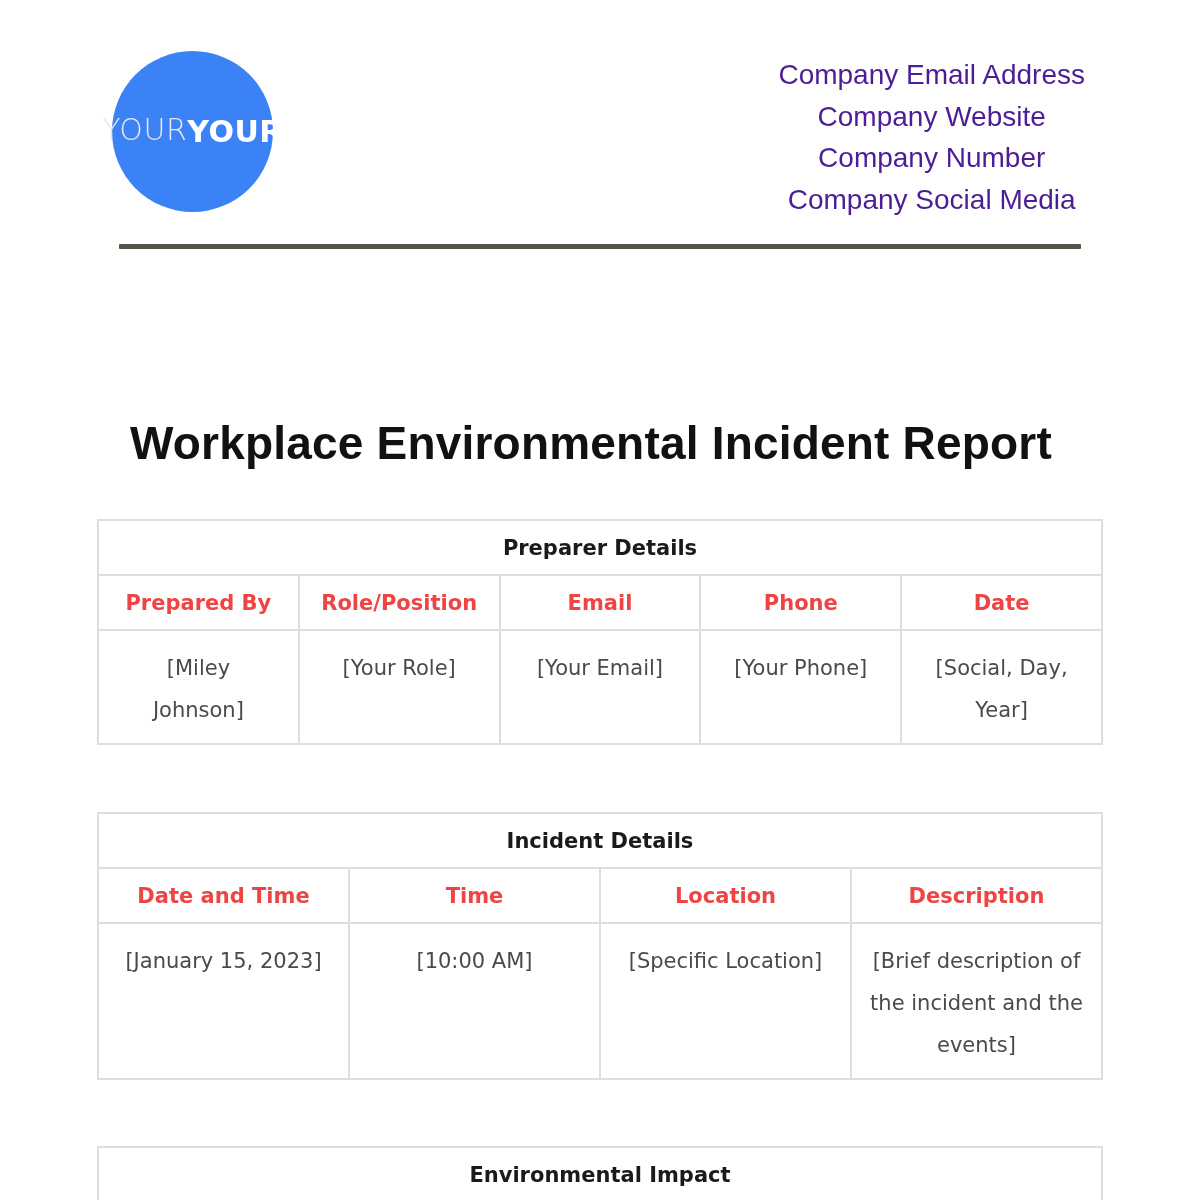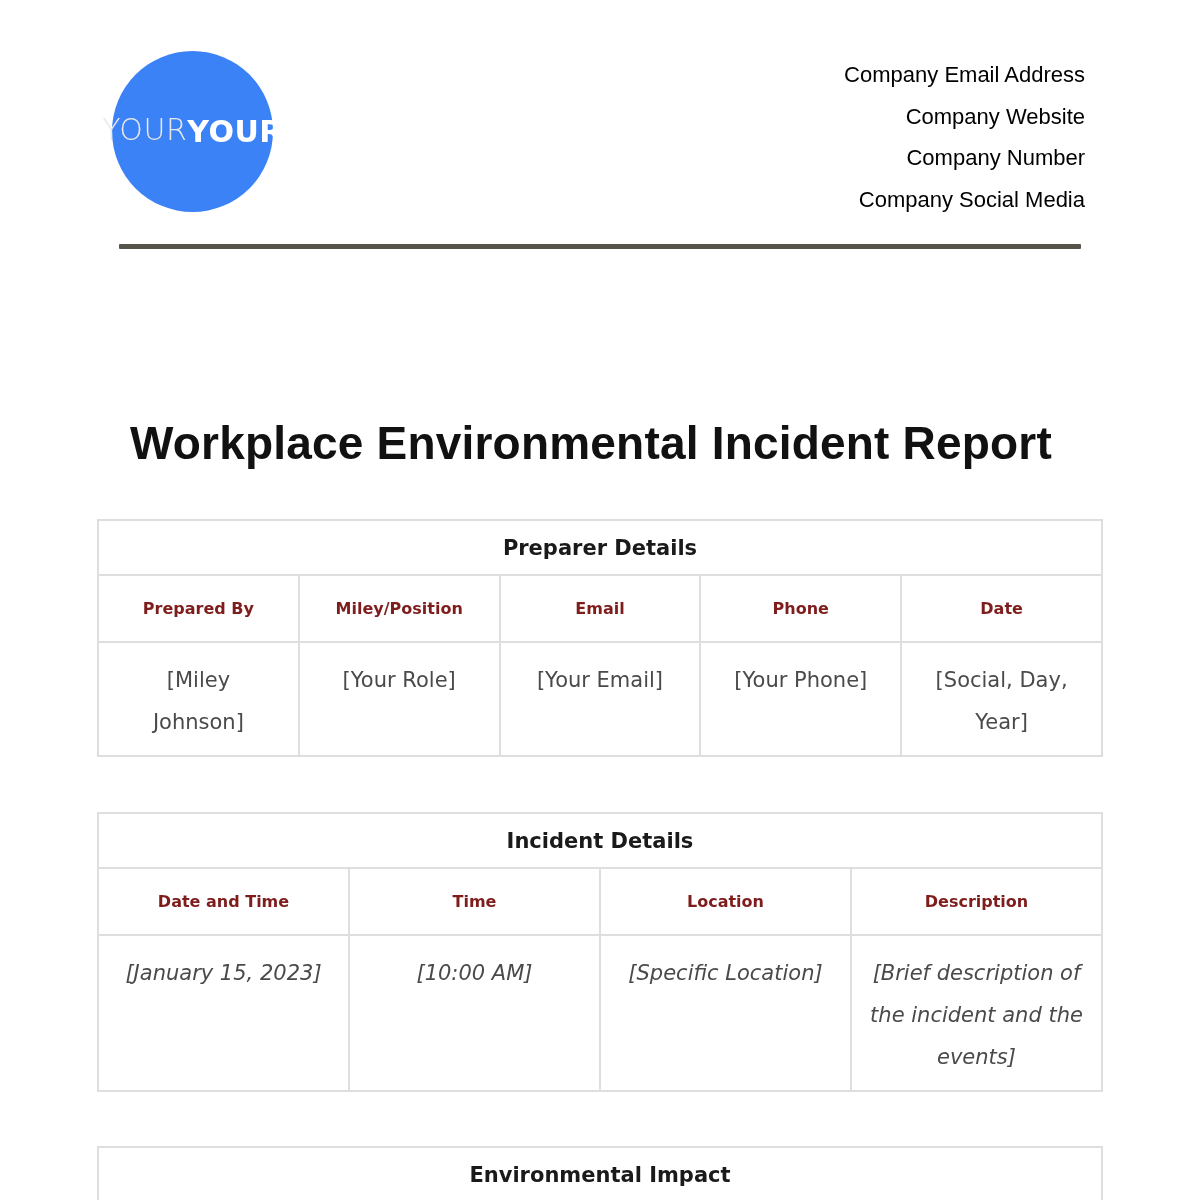--- a/index.html
+++ b/index.html
@@ -9,45 +9,45 @@
   .logo {
     position: absolute; left: 112px; top: 51px; width: 161px; height: 161px;
     border-radius: 50%; background: #3b82f6;
     display: flex; flex-direction: row; align-items: center; justify-content: center;
     color: #ffffff;
   }
   .logo .l1 { font-family: "DejaVu Sans", sans-serif; font-size: 30px; font-weight: 300; letter-spacing: 0.5px; line-height: 33px; color: #e8e8e8; margin-top: -4px; }
   .logo .l2 { font-family: "DejaVu Sans", sans-serif; font-size: 30px; font-weight: 700; line-height: 33px; letter-spacing: 0.5px; }
 
   .contact {
-    position: absolute; right: 115px; top: 54px; text-align: right;
-    font-size: 22px; line-height: 41.6px; color: #000000;
+    position: absolute; right: 115px; top: 54px; text-align: center;
+    font-size: 28px; line-height: 41.6px; color: #4c1d95;
   }
   .contact div { white-space: nowrap; }
 
   .rule { position: absolute; left: 119px; top: 244px; width: 962px; height: 5px; background: #55534a; border-radius: 1px; }
 
   .title {
     position: absolute; left: 0; top: 416px; width: 1182px; text-align: center;
     font-size: 46px; font-weight: 700; color: #111111; letter-spacing: 0.2px;
   }
 
   table.doc {
     position: absolute; left: 97px; width: 1006px;
     border-collapse: collapse; table-layout: fixed;
     font-family: "DejaVu Sans", sans-serif;
   }
   table.doc td, table.doc th { border: 2px solid #dedede; text-align: center; }
   table.doc .sec { height: 55px; font-size: 21px; font-weight: 700; color: #1a1a1a; }
-  table.doc th.hd { height: 67px; font-size: 16px; font-weight: 700; color: #7f1d1d; }
+  table.doc th.hd { height: 55px; font-size: 21px; font-weight: 700; color: #ef4444; }
   table.doc td.val { vertical-align: top; padding: 16px 10px 12px; font-size: 21px; line-height: 42px; color: #4a4a4a; font-weight: 400; }
   .t1 { top: 519px; }
   .t1 td.val { height: 108px; padding-top: 13px; }
   .t2 { top: 812px; }
-  .t2 td.val { height: 151px; padding-top: 13px; font-style: italic; }
+  .t2 td.val { height: 151px; padding-top: 13px; }
   .t3 { top: 1146px; }
 </style>
 </head>
 <body>
 
 <div class="logo">
   <div class="l1">YOUR</div>
   <div class="l2">YOUR</div>
 </div>
 
@@ -62,21 +62,21 @@
 
 <h1 class="title">Workplace Environmental Incident Report</h1>
 
 <table class="doc t1">
   <tbody>
       <tr>
     <td class="sec" colspan="5">Preparer Details</td>
   </tr>
   <tr>
     <th class="hd">Prepared By</th>
-    <th class="hd">Miley/Position</th>
+    <th class="hd">Role/Position</th>
     <th class="hd">Email</th>
     <th class="hd">Phone</th>
     <th class="hd">Date</th>
   </tr>
   <tr>
     <td class="val" style="padding-left:40px;padding-right:40px;">[Miley Johnson]</td>
     <td class="val">[Your Role]</td>
     <td class="val">[Your Email]</td>
     <td class="val">[Your Phone]</td>
     <td class="val" style="padding-left:20px;padding-right:20px;">[Social, Day, Year]</td>

